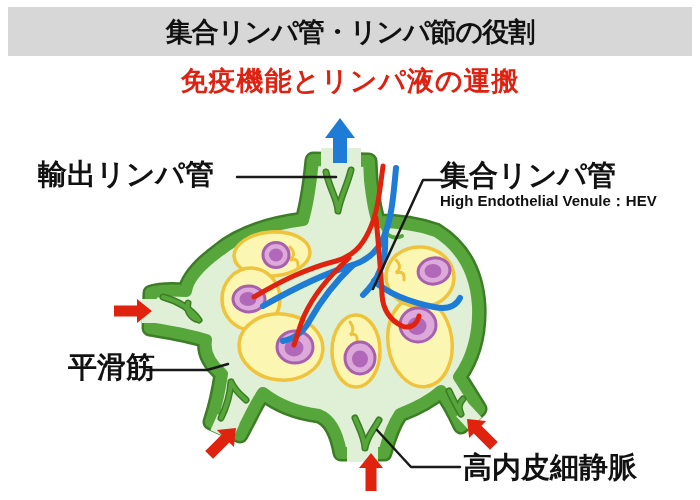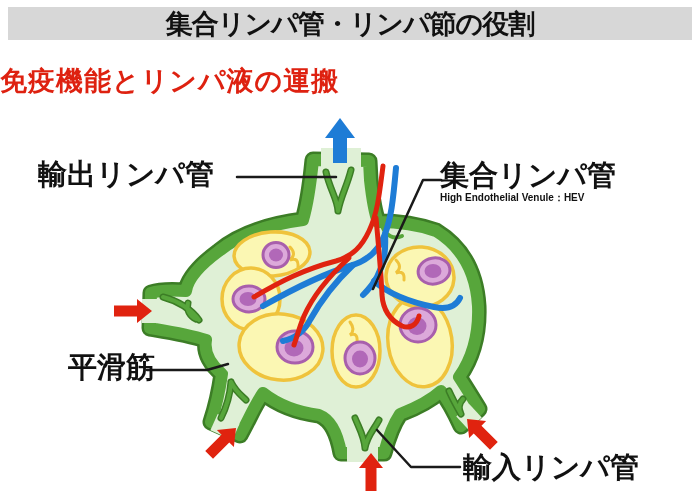--- a/index.html
+++ b/index.html
@@ -16,34 +16,34 @@
     --cell-nucleus:#B168B8;
     --artery-red:#E0230F;
     --vein-blue:#1E7CD6;
   }
   html,body{margin:0;padding:0;}
   body{
     width:700px;height:500px;position:relative;overflow:hidden;background:#ffffff;
     font-family:"Liberation Sans","DejaVu Sans",sans-serif;color:var(--ink);
   }
   .banner{
-    position:absolute;left:8px;top:7px;width:684px;height:33px;
+    position:absolute;left:8px;top:7px;width:684px;height:49px;
     background:var(--banner-gray);display:flex;align-items:center;justify-content:center;
   }
   .banner h1{
     margin:0;font-size:27px;font-weight:bold;letter-spacing:-1px;color:var(--ink);white-space:nowrap;
   }
   .subtitle{
-    position:absolute;left:0;top:63px;width:700px;
+    position:absolute;left:0;top:63px;width:700px;text-align:center;
     font-size:27px;font-weight:bold;color:var(--subtitle-red);letter-spacing:1px;white-space:nowrap;
   }
   .diagram{position:absolute;left:0;top:0;width:700px;height:500px;}
   .lbl{position:absolute;font-weight:bold;white-space:nowrap;line-height:1.05;}
   .lbl-jp{font-size:29px;letter-spacing:0px;}
-  .lbl-en{font-size:10px;letter-spacing:0px;margin-top:3px;}
+  .lbl-en{font-size:15px;letter-spacing:0px;margin-top:3px;}
   .lbl-efferent{left:38px;top:159px;}
   .lbl-hev{left:440px;top:160px;}
   .lbl-smooth{left:44px;top:352px;margin-left:24px;}
   .lbl-afferent{left:463px;top:452px;}
 
   .node-outline{fill:none;stroke:var(--wall-dark);stroke-width:17;stroke-linejoin:round;}
   .node-band{fill:var(--sinus-green);stroke:var(--wall-green);stroke-width:12;stroke-linejoin:round;}
   .opening{fill:var(--sinus-green);stroke:none;}
   .trab-dark{fill:none;stroke:var(--wall-dark);stroke-width:7;stroke-linecap:round;}
   .trab{fill:none;stroke:var(--wall-green);stroke-width:4;stroke-linecap:round;}
@@ -200,13 +200,13 @@
     <path class="leader" d="M377,430 L411,467 L460,467"></path>
   </g>
 </svg>
 
 <div class="lbl lbl-jp lbl-efferent">輸出リンパ管</div>
 <div class="lbl lbl-hev">
   <div class="lbl-jp">集合リンパ管</div>
   <div class="lbl-en">High Endothelial Venule：HEV</div>
 </div>
 <div class="lbl lbl-jp lbl-smooth">平滑筋</div>
-<div class="lbl lbl-jp lbl-afferent">輸入リンパ管</div>
+<div class="lbl lbl-jp lbl-afferent">高内皮細静脈</div>
 
 </body></html>

